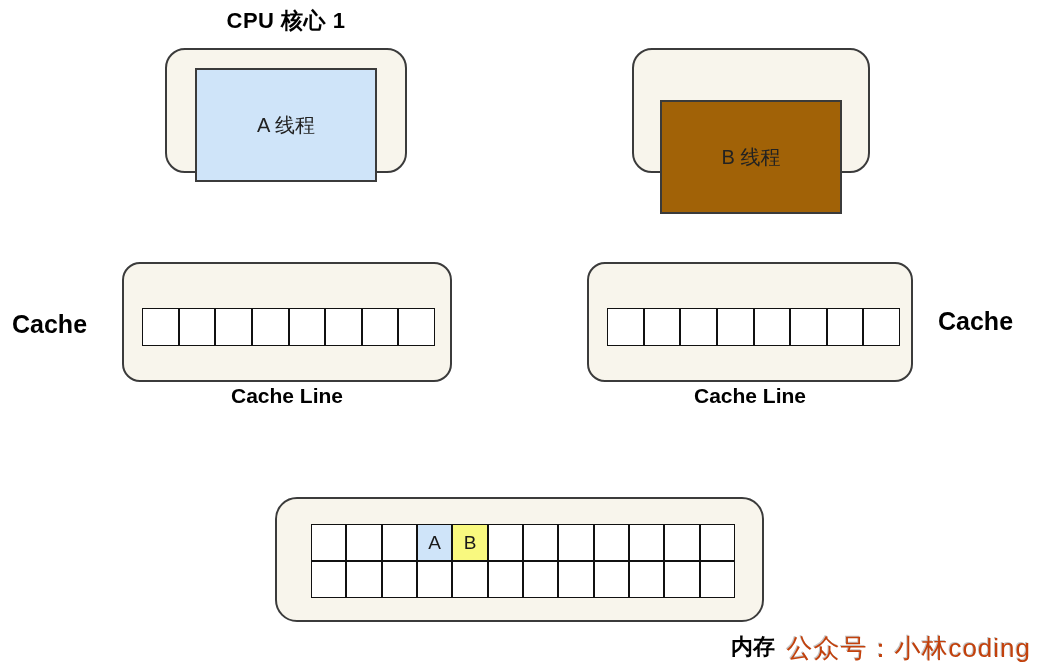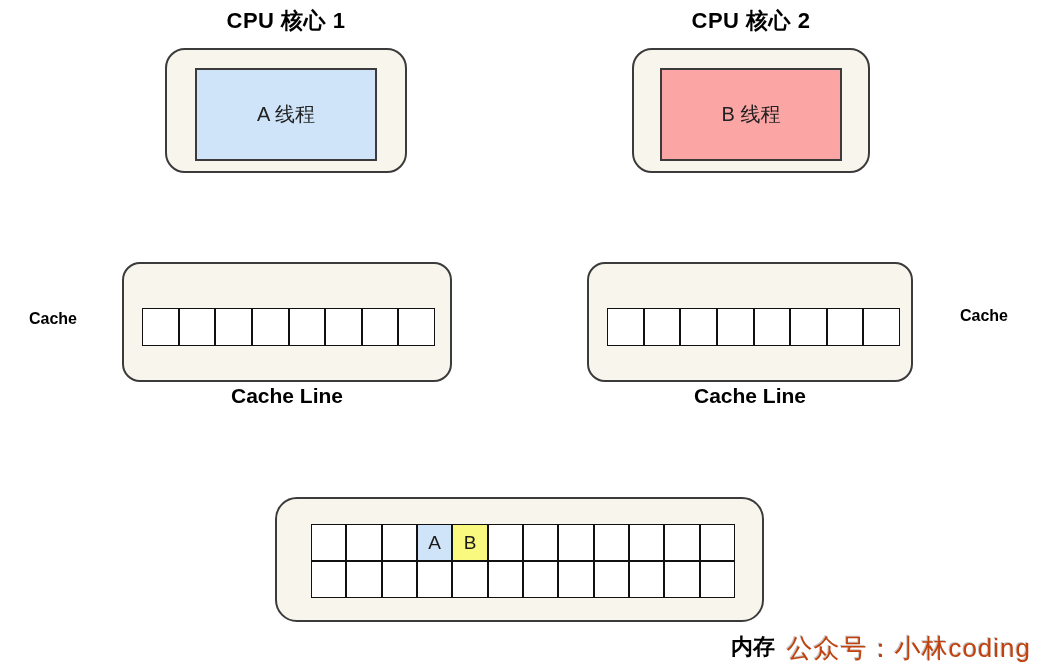--- a/index.html
+++ b/index.html
@@ -16,27 +16,27 @@
     position:absolute; top:6px; font-size:22px; font-weight:bold;
     text-align:center; letter-spacing:0.5px;
   }
   .t1 { left:165px; width:242px; }
   .t2 { left:632px; width:238px; }
   .core { top:48px; height:125px; }
   .c1 { left:165px; width:242px; }
   .c2 { left:632px; width:238px; }
   .thread-box {
     position:absolute; left:50%; transform:translateX(-50%);
-    top:18px; width:182px; height:93px;
+    top:18px; width:182px; height:114px;
     border:2px solid #3b3b3b; box-sizing:border-box;
     display:flex; align-items:center; justify-content:center;
     font-size:20px; color:#222;
   }
   .side-label {
-    position:absolute; font-size:16px; font-weight:bold; text-align:center;
+    position:absolute; font-size:25px; font-weight:bold; text-align:left;
   }
   .side-label.left  { left:12px;  top:310px; width:82px; }
   .side-label.right { left:938px; top:307px; width:92px; }
   .cache-box { top:262px; height:120px; border-radius:18px; }
   .cb1 { left:122px; width:330px; }
   .cb2 { left:587px; width:326px; }
   .cells-row {
     position:absolute; left:18px; top:44px; width:293px; height:38px;
     display:grid; grid-template-columns:repeat(8,1fr);
   }
@@ -67,23 +67,22 @@
 </head>
 <body>
 
 <div class="canvas">
 
   <div class="core-title t1">CPU 核心 1</div>
   <div class="panel core c1">
     <div class="thread-box" style="background: rgb(207, 228, 249);">A 线程</div>
   </div>
 
-  <div class="core-title t2">CPU 核心 2</div>
   <div class="panel core c2">
-    <div class="thread-box" style="background: #fca5a5;">B 线程</div>
+    <div class="thread-box" style="background: #a16207; margin-top: 32px;">B 线程</div>
   </div>
 
   <div class="side-label left">Cache</div>
   <div class="panel cache-box cb1">
     <div class="cells-row">
         <div class="cell"></div>
         <div class="cell"></div>
         <div class="cell"></div>
         <div class="cell"></div>
         <div class="cell"></div>

